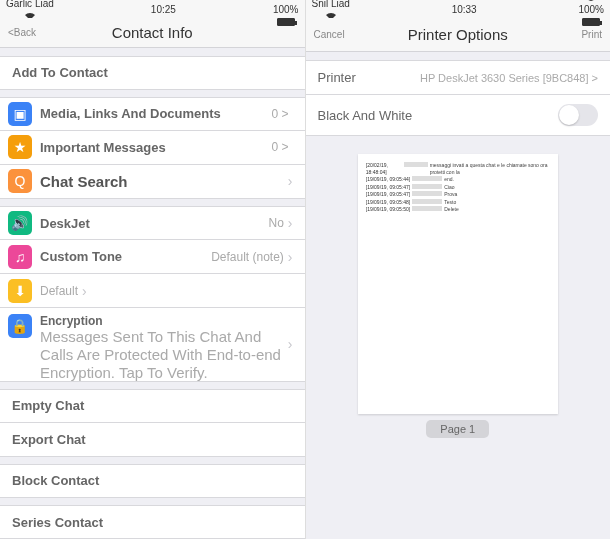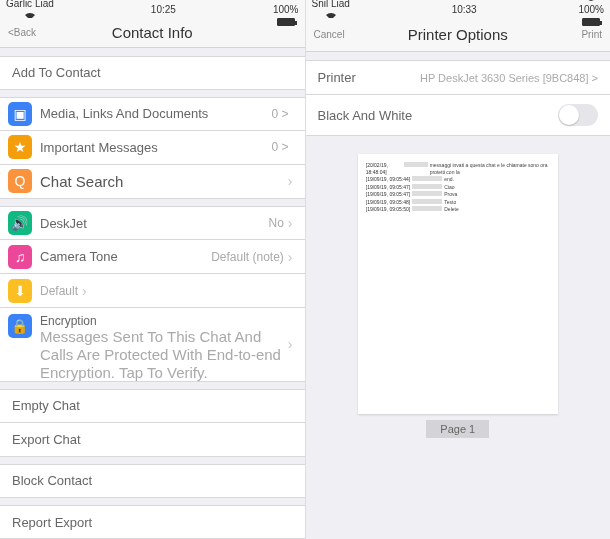--- a/index.html
+++ b/index.html
@@ -62,21 +62,21 @@
       position: absolute;
       left: 8px;
       top: 50%;
       transform: translateY(-50%);
       width: 24px; height: 24px;
       border-radius: 5px;
       display: flex; align-items: center; justify-content: center;
       font-size: 14px;
       color: #fff;
     }
-    .row .label { flex: 1; color: #666; }
+    .row .label { flex: 1; color: #666; font-weight: bold; }
     .row .value { color: #aaa; font-size: 12px; margin-right: 4px; }
     .row .chev { color: #c7c7cc; font-size: 14px; }
 
     .sub { font-size: 15px; color: #aaa; line-height: 1.2; }
 
     
     .ic-blue { background: #3b82f6; }
     .ic-orange { background: #f59e0b; }
     .ic-orange2 { background: #fb923c; color:#fff; border-radius: 6px 0 0 6px; }
     .ic-green { background: #10b981; }
@@ -149,21 +149,21 @@
     }
     .page .line { display: flex; margin-bottom: 1px; }
     .page .ts { color: #333; }
     .page .blur { background: #ddd; width: 30px; height: 5px; display:inline-block; margin: 0 2px; }
     .page-label {
       margin-top: 6px;
       background: #d4d4d8;
       color: #666;
       font-size: 11px;
       padding: 3px 14px;
-      border-radius: 0;
+      border-radius: 5px;
     }
 
     .wifi-icon { width:10px; height:8px; }
     .battery-icon { width:18px; height:8px; border:1px solid #333; border-radius:1px; position:relative; background:#333; }
     .battery-icon::after { content:''; position:absolute; right:-3px; top:2px; width:2px; height:4px; background:#333; }
     .update-icon { width:8px; height:8px; border:1px solid #333; border-radius:50%; position:relative; }
   </style>
 </head>
 <body>
 
@@ -213,21 +213,21 @@
 
   <div class="section-gap"></div>
   <div class="row">
     <span class="icon ic-green">🔊</span>
     <span class="label">DeskJet</span>
     <span class="value">No</span>
     <span class="chev">›</span>
   </div>
   <div class="row">
     <span class="icon ic-pink">♫</span>
-    <span class="label">Camera Tone</span>
+    <span class="label">Custom Tone</span>
     <span class="value">Default (note)</span>
     <span class="chev">›</span>
   </div>
   <div class="row">
     <span class="icon ic-yellow">⬇</span>
     <span class="value">Default</span>
     <span class="chev">›</span>
   </div>
   <div class="row" style="align-items:flex-start;padding-top:6px;padding-bottom:6px">
     <span class="icon ic-lock" style="top:18px">🔒</span>
@@ -246,21 +246,21 @@
     <span class="label">Export Chat</span>
   </div>
 
   <div class="section-gap"></div>
   <div class="row noicon">
     <span class="label">Block Contact</span>
   </div>
 
   <div class="section-gap"></div>
   <div class="row noicon">
-    <span class="label">Report Export</span>
+    <span class="label">Series Contact</span>
   </div>
   <div class="section-gap" style="flex:1"></div>
 </div>
 
 <div class="phone" style="border-right:none">
   <div class="statusbar">
     <div class="left">
       <span>Snil Liad</span>
       <svg class="wifi-icon" viewBox="0 0 10 8">
           <path d="M5 8L0 3a7 7 0 0110 0z" fill="#333"></path>

